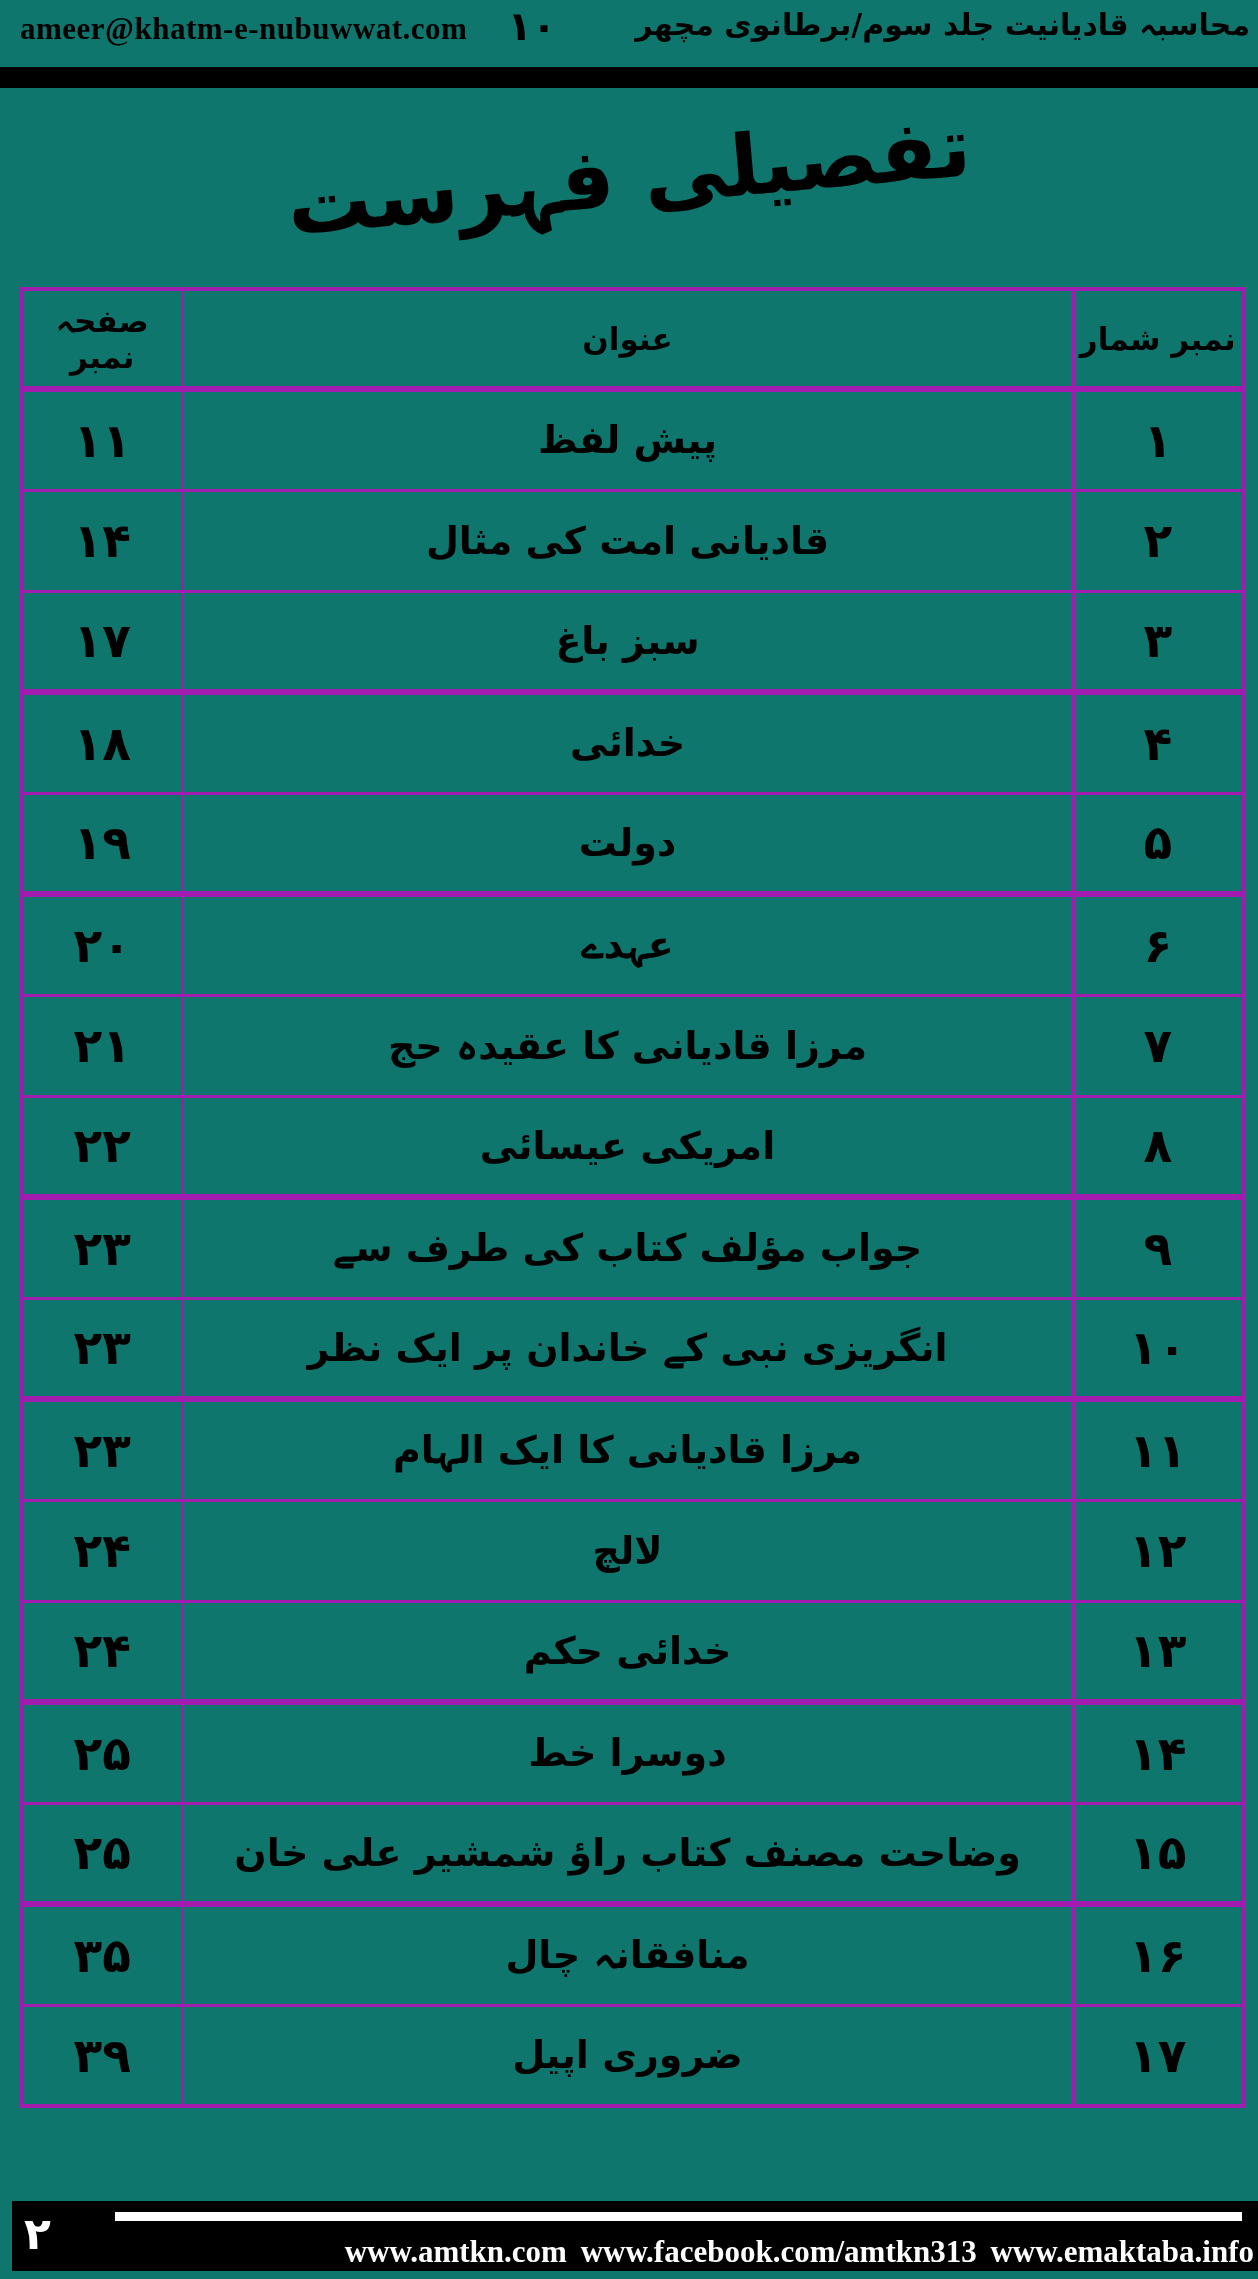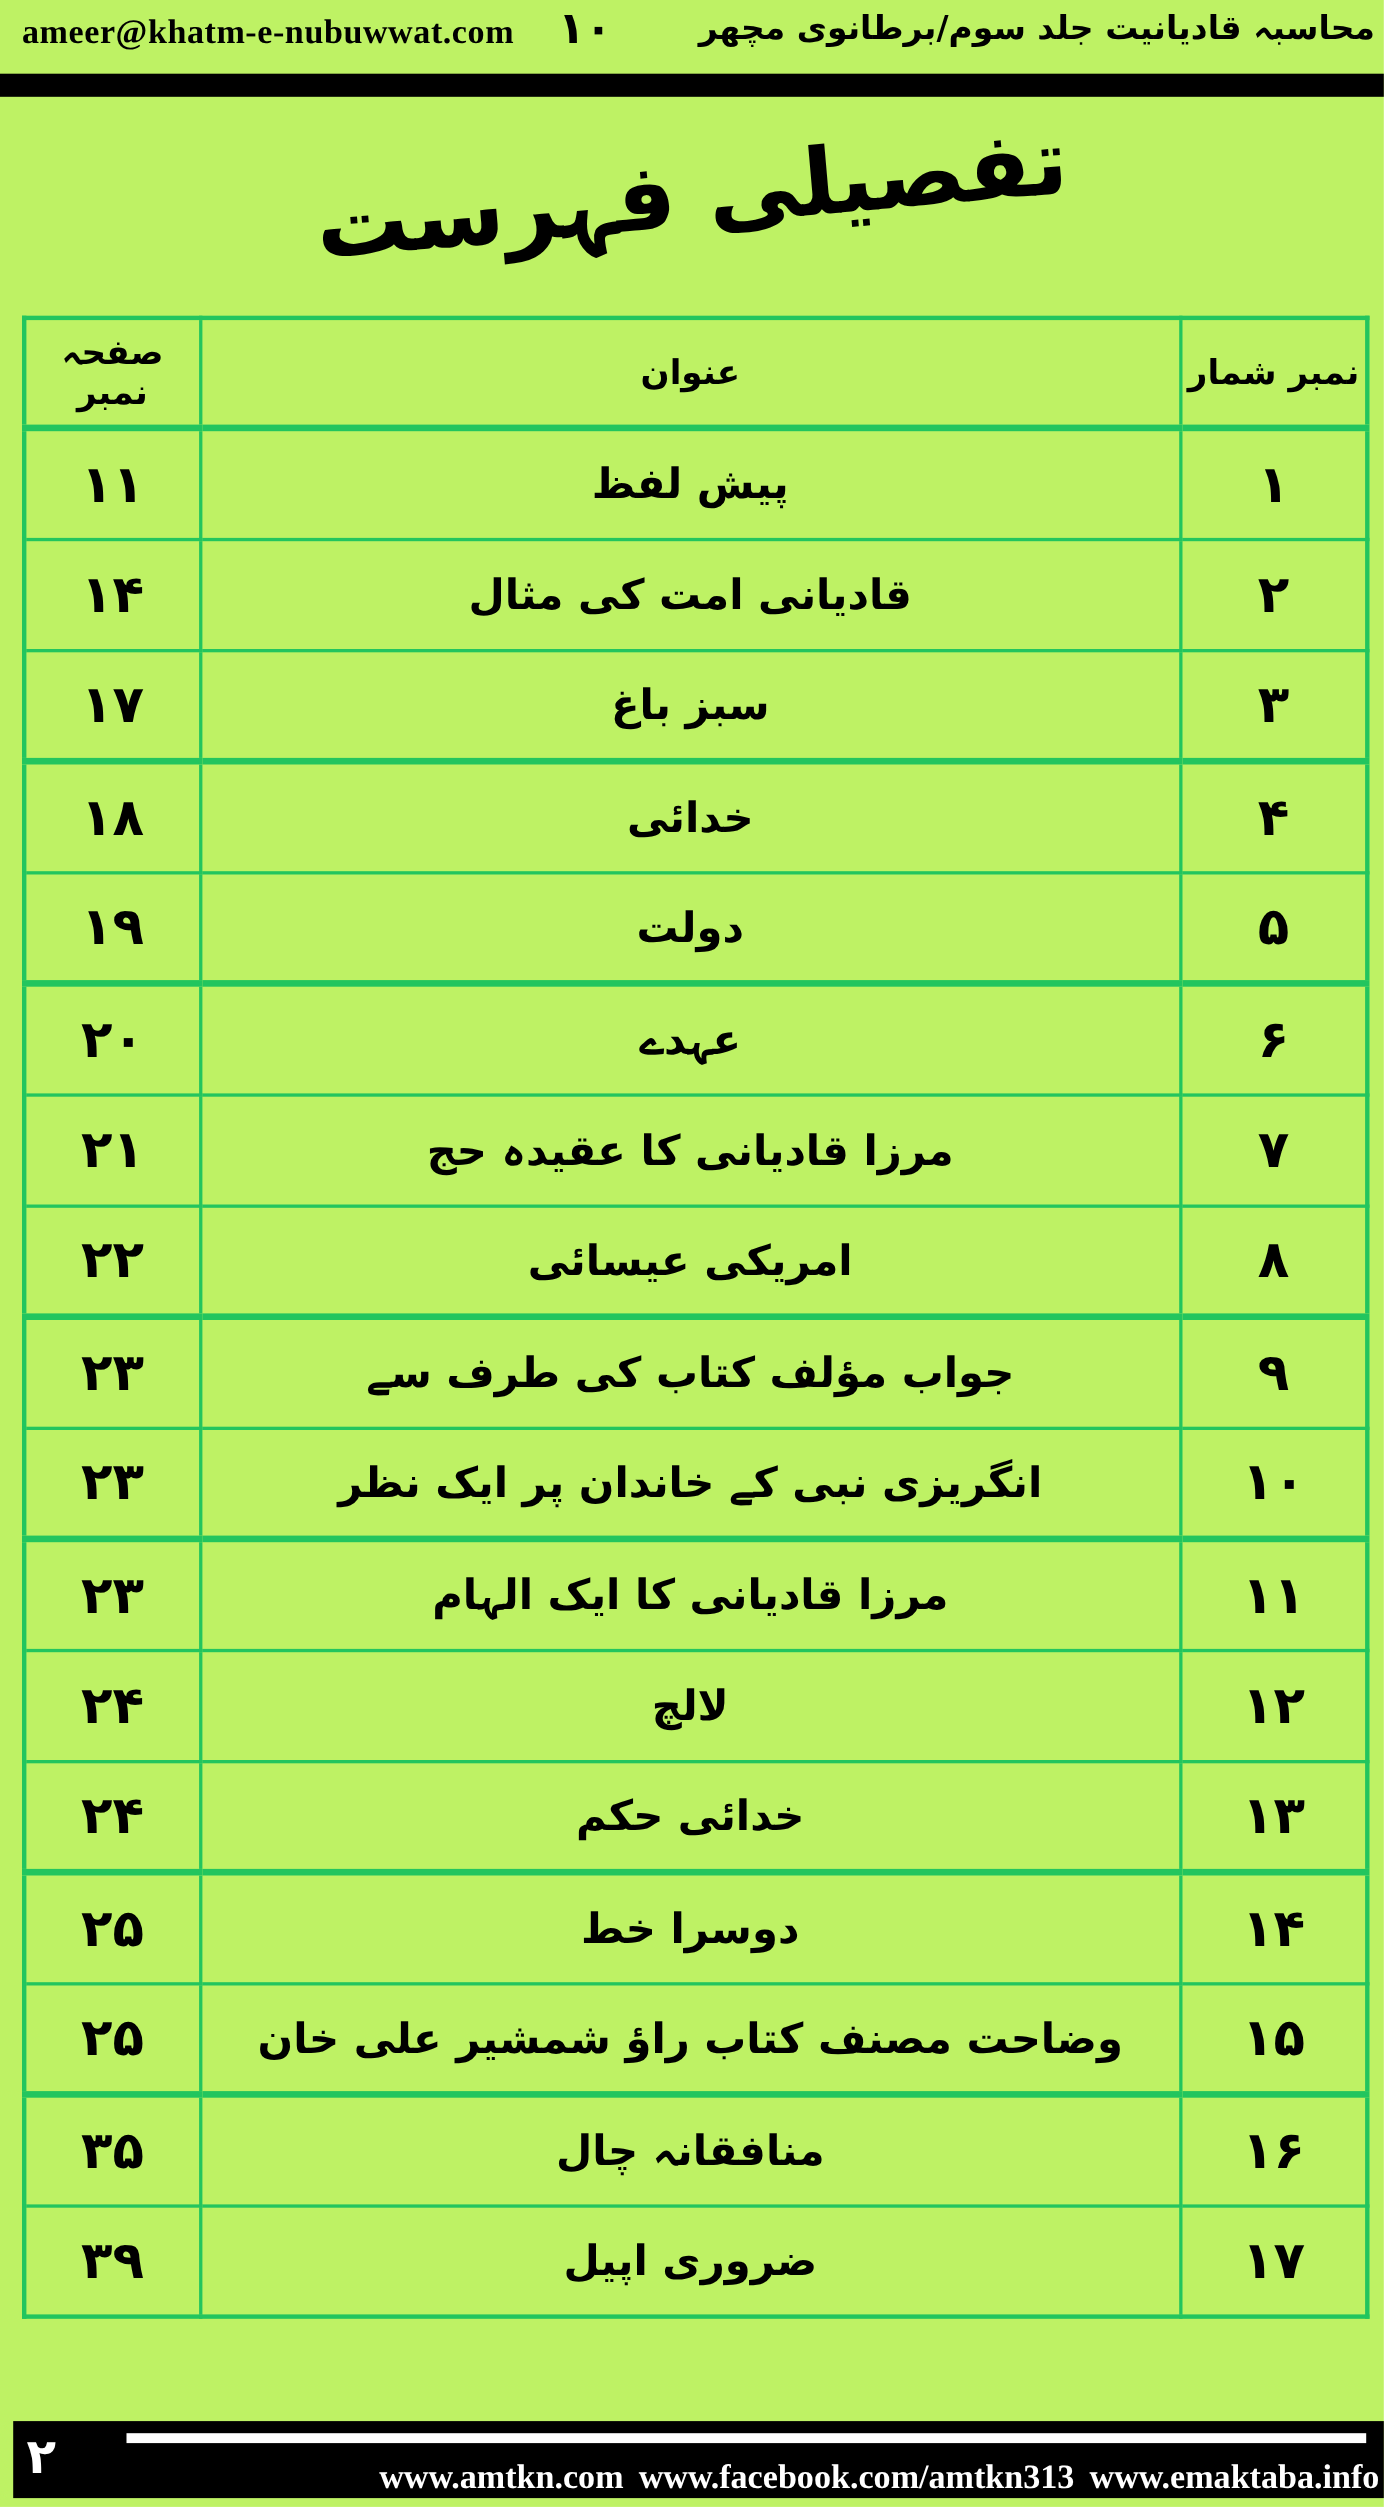--- a/index.html
+++ b/index.html
@@ -1,21 +1,21 @@
 <!DOCTYPE html>
 <html lang="ur"><head>
 <meta charset="utf-8">
 <style>
   * { margin:0; padding:0; box-sizing:border-box; }
   html,body { background:#fff; }
   body {
     width:1258px; height:2279px; position:relative; overflow:hidden;
     font-family:"DejaVu Sans", sans-serif; color:#000;
   }
-  .page { position:absolute; inset:0; background:#bef264;text-decoration:underline; }
+  .page { position:absolute; inset:0; background:#0f766e;text-decoration:underline; }
 
   
   .top-header {
     position:absolute; top:4px; left:20px; right:8px;
     display:flex; align-items:flex-start;
   }
   .hdr-email {
     font-family:"Liberation Serif", serif; font-weight:bold;
     font-size:31px; letter-spacing:0.5px; padding-top:7px;
   }
@@ -38,21 +38,21 @@
   .main-title span {
     direction:rtl; font-size:84px; font-weight:bold;
     transform:rotate(-5deg); letter-spacing:-2px;
   }
 
   
   table.toc {
     position:absolute; top:287px; left:20px; width:1225px;
     border-collapse:collapse; direction:ltr;
   }
-  table.toc, table.toc th, table.toc td { border:3px solid #22c55e; }
+  table.toc, table.toc th, table.toc td { border:3px solid #a21caf; }
   table.toc { border-width:4px; }
   col.col-page   { width:160px; }
   col.col-serial { width:170px; }
   table.toc th {
     height:100px; font-size:31px; font-weight:bold;
     text-align:center; vertical-align:middle; direction:rtl;
     border-bottom-width:6px;
   }
   table.toc td {
     height:101px; text-align:center; vertical-align:middle;

